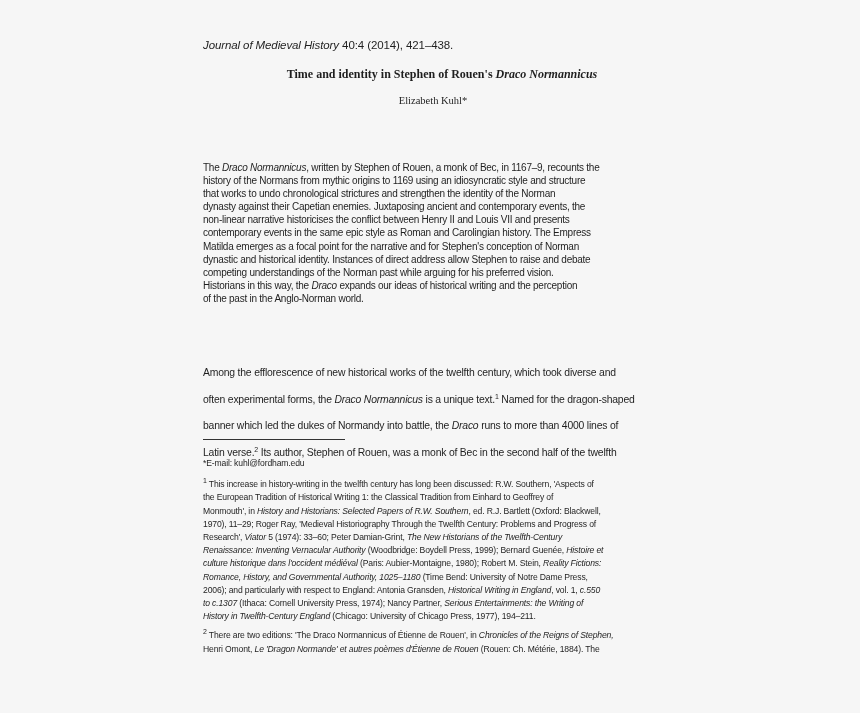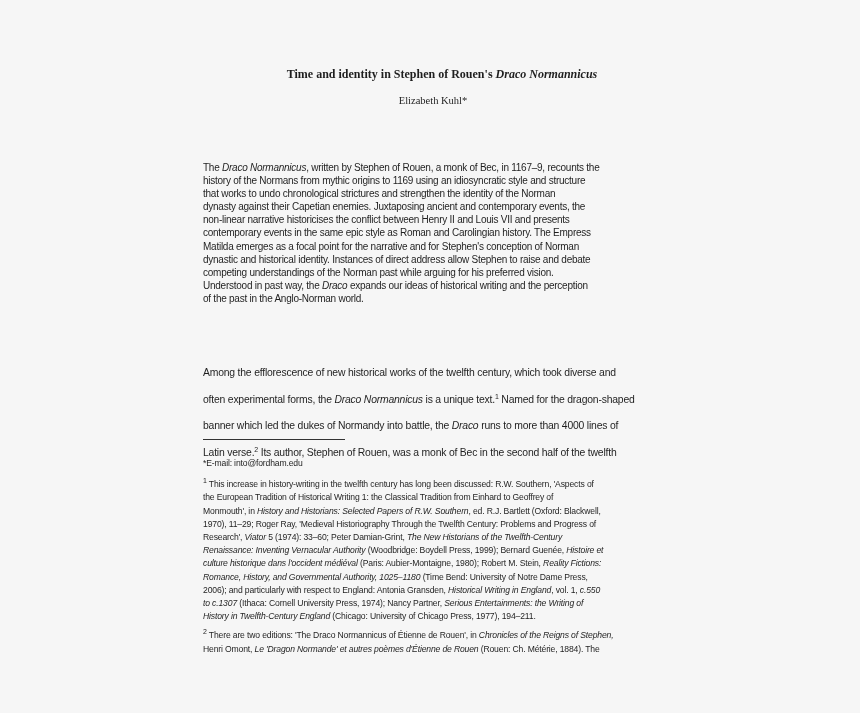--- a/index.html
+++ b/index.html
@@ -105,50 +105,51 @@
     .footnotes .line { display: block; white-space: nowrap; }
     .fn-block { margin-bottom: 6px; }
     .fn-email { margin-bottom: 8px; }
     i { font-style: italic; }
   </style>
 </head>
 <body>
 
 <div class="page">
 
+  <div class="abs journal"><i>Journal of Medieval History</i><span> 40:4 (2014), 421–438.</span></div>
 
   <div class="abs title"><span>Time and identity in Stephen of Rouen's </span><i>Draco Normannicus</i></div>
 
   <div class="abs author">Elizabeth Kuhl*</div>
 
   <div class="abstract" id="abstract">
       <span class="line"><span>The </span><i>Draco Normannicus</i><span>, written by Stephen of Rouen, a monk of Bec, in 1167–9, recounts the</span></span>
       <span class="line"><span>history of the Normans from mythic origins to 1169 using an idiosyncratic style and structure</span></span>
       <span class="line"><span>that works to undo chronological strictures and strengthen the identity of the Norman</span></span>
       <span class="line"><span>dynasty against their Capetian enemies. Juxtaposing ancient and contemporary events, the</span></span>
       <span class="line"><span>non-linear narrative historicises the conflict between Henry II and Louis VII and presents</span></span>
       <span class="line"><span>contemporary events in the same epic style as Roman and Carolingian history. The Empress</span></span>
       <span class="line"><span>Matilda emerges as a focal point for the narrative and for Stephen's conception of Norman</span></span>
       <span class="line"><span>dynastic and historical identity. Instances of direct address allow Stephen to raise and debate</span></span>
       <span class="line"><span>competing understandings of the Norman past while arguing for his preferred vision.</span></span>
-      <span class="line"><span>Understood in past way, the </span><i>Draco</i><span> expands our ideas of historical writing and the perception</span></span>
+      <span class="line"><span>Historians in this way, the </span><i>Draco</i><span> expands our ideas of historical writing and the perception</span></span>
       <span class="line"><span>of the past in the Anglo-Norman world.</span></span>
     </div>
 
   <div class="body-text" id="body">
       <span class="line"><span>Among the efflorescence of new historical works of the twelfth century, which took diverse and</span></span>
       <span class="line"><span>often experimental forms, the </span><i>Draco Normannicus</i><span> is a unique text.</span><sup>1</sup><span> Named for the dragon-shaped</span></span>
       <span class="line"><span>banner which led the dukes of Normandy into battle, the </span><i>Draco</i><span> runs to more than 4000 lines of</span></span>
       <span class="line"><span>Latin verse.</span><sup>2</sup><span> Its author, Stephen of Rouen, was a monk of Bec in the second half of the twelfth</span></span>
     </div>
 
   <div class="rule"></div>
 
   <div class="footnotes">
-    <div class="line fn-email">*E-mail: into@fordham.edu</div>
+    <div class="line fn-email">*E-mail: kuhl@fordham.edu</div>
     <div class="fn-block" id="fn1">
         <span class="line"><sup>1</sup><span> This increase in history-writing in the twelfth century has long been discussed: R.W. Southern, 'Aspects of</span></span>
         <span class="line"><span>the European Tradition of Historical Writing 1: the Classical Tradition from Einhard to Geoffrey of</span></span>
         <span class="line"><span>Monmouth', in </span><i>History and Historians: Selected Papers of R.W. Southern</i><span>, ed. R.J. Bartlett (Oxford: Blackwell,</span></span>
         <span class="line"><span>1970), 11–29; Roger Ray, 'Medieval Historiography Through the Twelfth Century: Problems and Progress of</span></span>
         <span class="line"><span>Research', </span><i>Viator</i><span> 5 (1974): 33–60; Peter Damian-Grint, </span><i>The New Historians of the Twelfth-Century</i></span>
         <span class="line"><i>Renaissance: Inventing Vernacular Authority</i><span> (Woodbridge: Boydell Press, 1999); Bernard Guenée, </span><i>Histoire et</i></span>
         <span class="line"><i>culture historique dans l'occident médiéval</i><span> (Paris: Aubier-Montaigne, 1980); Robert M. Stein, </span><i>Reality Fictions:</i></span>
         <span class="line"><i>Romance, History, and Governmental Authority, 1025–1180</i><span> (Time Bend: University of Notre Dame Press,</span></span>
         <span class="line"><span>2006); and particularly with respect to England: Antonia Gransden, </span><i>Historical Writing in England</i><span>, vol. 1, </span><i>c.550</i></span>

